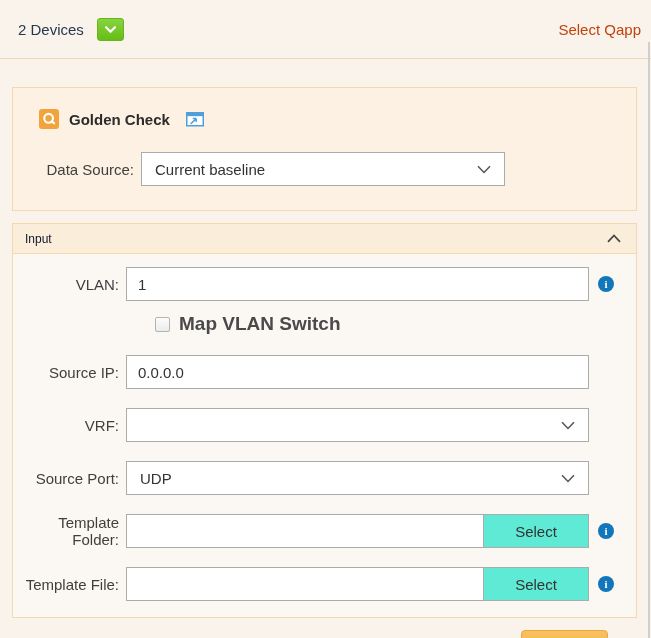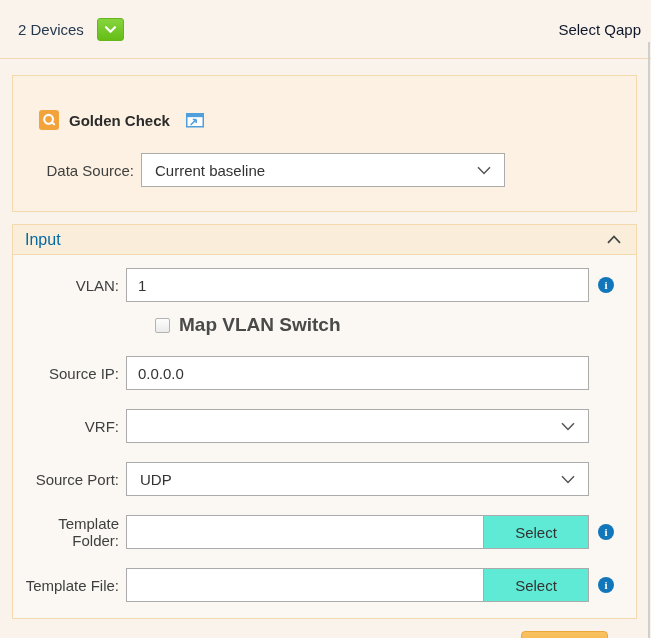--- a/index.html
+++ b/index.html
@@ -17,25 +17,25 @@
     padding:0 10px 0 18px;
   }
   .devices{ display:flex; align-items:center; gap:13px; }
   .devices-label{ font-size:15px; color:#24384e; }
   .green-btn{
     width:27px; height:23px; border-radius:3px; padding:0;
     border:1px solid #67b51a;
     background:linear-gradient(#86d43e,#66bd16);
     display:flex; align-items:center; justify-content:center; cursor:pointer;
   }
-  .select-qapp{ font-size:15px; color:#0f172a; text-decoration:none; cursor:pointer; }
+  .select-qapp{ font-size:15px; color:#c2410c; text-decoration:none; cursor:pointer; }
 
   
   .panel{ margin:0 14px 0 12px; border:1px solid #f3d9ab; }
-  .qapp-panel{ margin-top:16px; background:#fcf1e2; padding:34px 15px 24px 15px; }
+  .qapp-panel{ margin-top:28px; background:#fcf1e2; padding:21px 15px 24px 15px; }
   .title-row{ display:flex; align-items:center; margin-bottom:23px; }
   .qapp-icon{ margin-left:11px; margin-right:10px; display:inline-flex; }
   .qapp-title{ font-size:15px; font-weight:bold; color:#2b2b2b; margin:0; }
   .popout{ margin-left:16px; display:inline-flex; cursor:pointer; }
 
   .form-row{ display:flex; align-items:center; }
   .form-label{ width:113px; flex:none; text-align:right; padding-right:7px; font-size:15px; color:#3f3f3f; }
   .selectbox{
     height:34px; background:#fff; border:1px solid #ababab;
     display:flex; align-items:center; justify-content:space-between;
@@ -44,21 +44,21 @@
   .selectbox .sel-val{ font-size:15px; color:#333; }
   .ds-width{ width:364px; }
   .wide{ width:463px; }
 
   .input-panel{ margin-top:12px; background:#fbf8f3; padding:0; }
   .input-header{
     height:30px; background:#faeedb; border-bottom:1px solid #f3d9ab;
     display:flex; align-items:center; justify-content:space-between;
     padding:0 15px 0 12px; cursor:pointer;
   }
-  .input-header .hdr-label{ font-size:16px; color:#0369a1; }
+  .input-header .hdr-label{ font-size:12px; color:#0f172a; }
   .input-body{ padding:13px 0 16px 0; }
   .input-body .form-row{ margin-bottom:19px; }
   .row-vlan{ margin-bottom:12px !important; }
   .row-last{ margin-bottom:0 !important; }
 
   .text-input{
     height:34px; border:1px solid #ababab; background:#fff;
     font-size:15px; color:#333; padding:0 11px; outline:none;
     font-family:inherit;
   }

